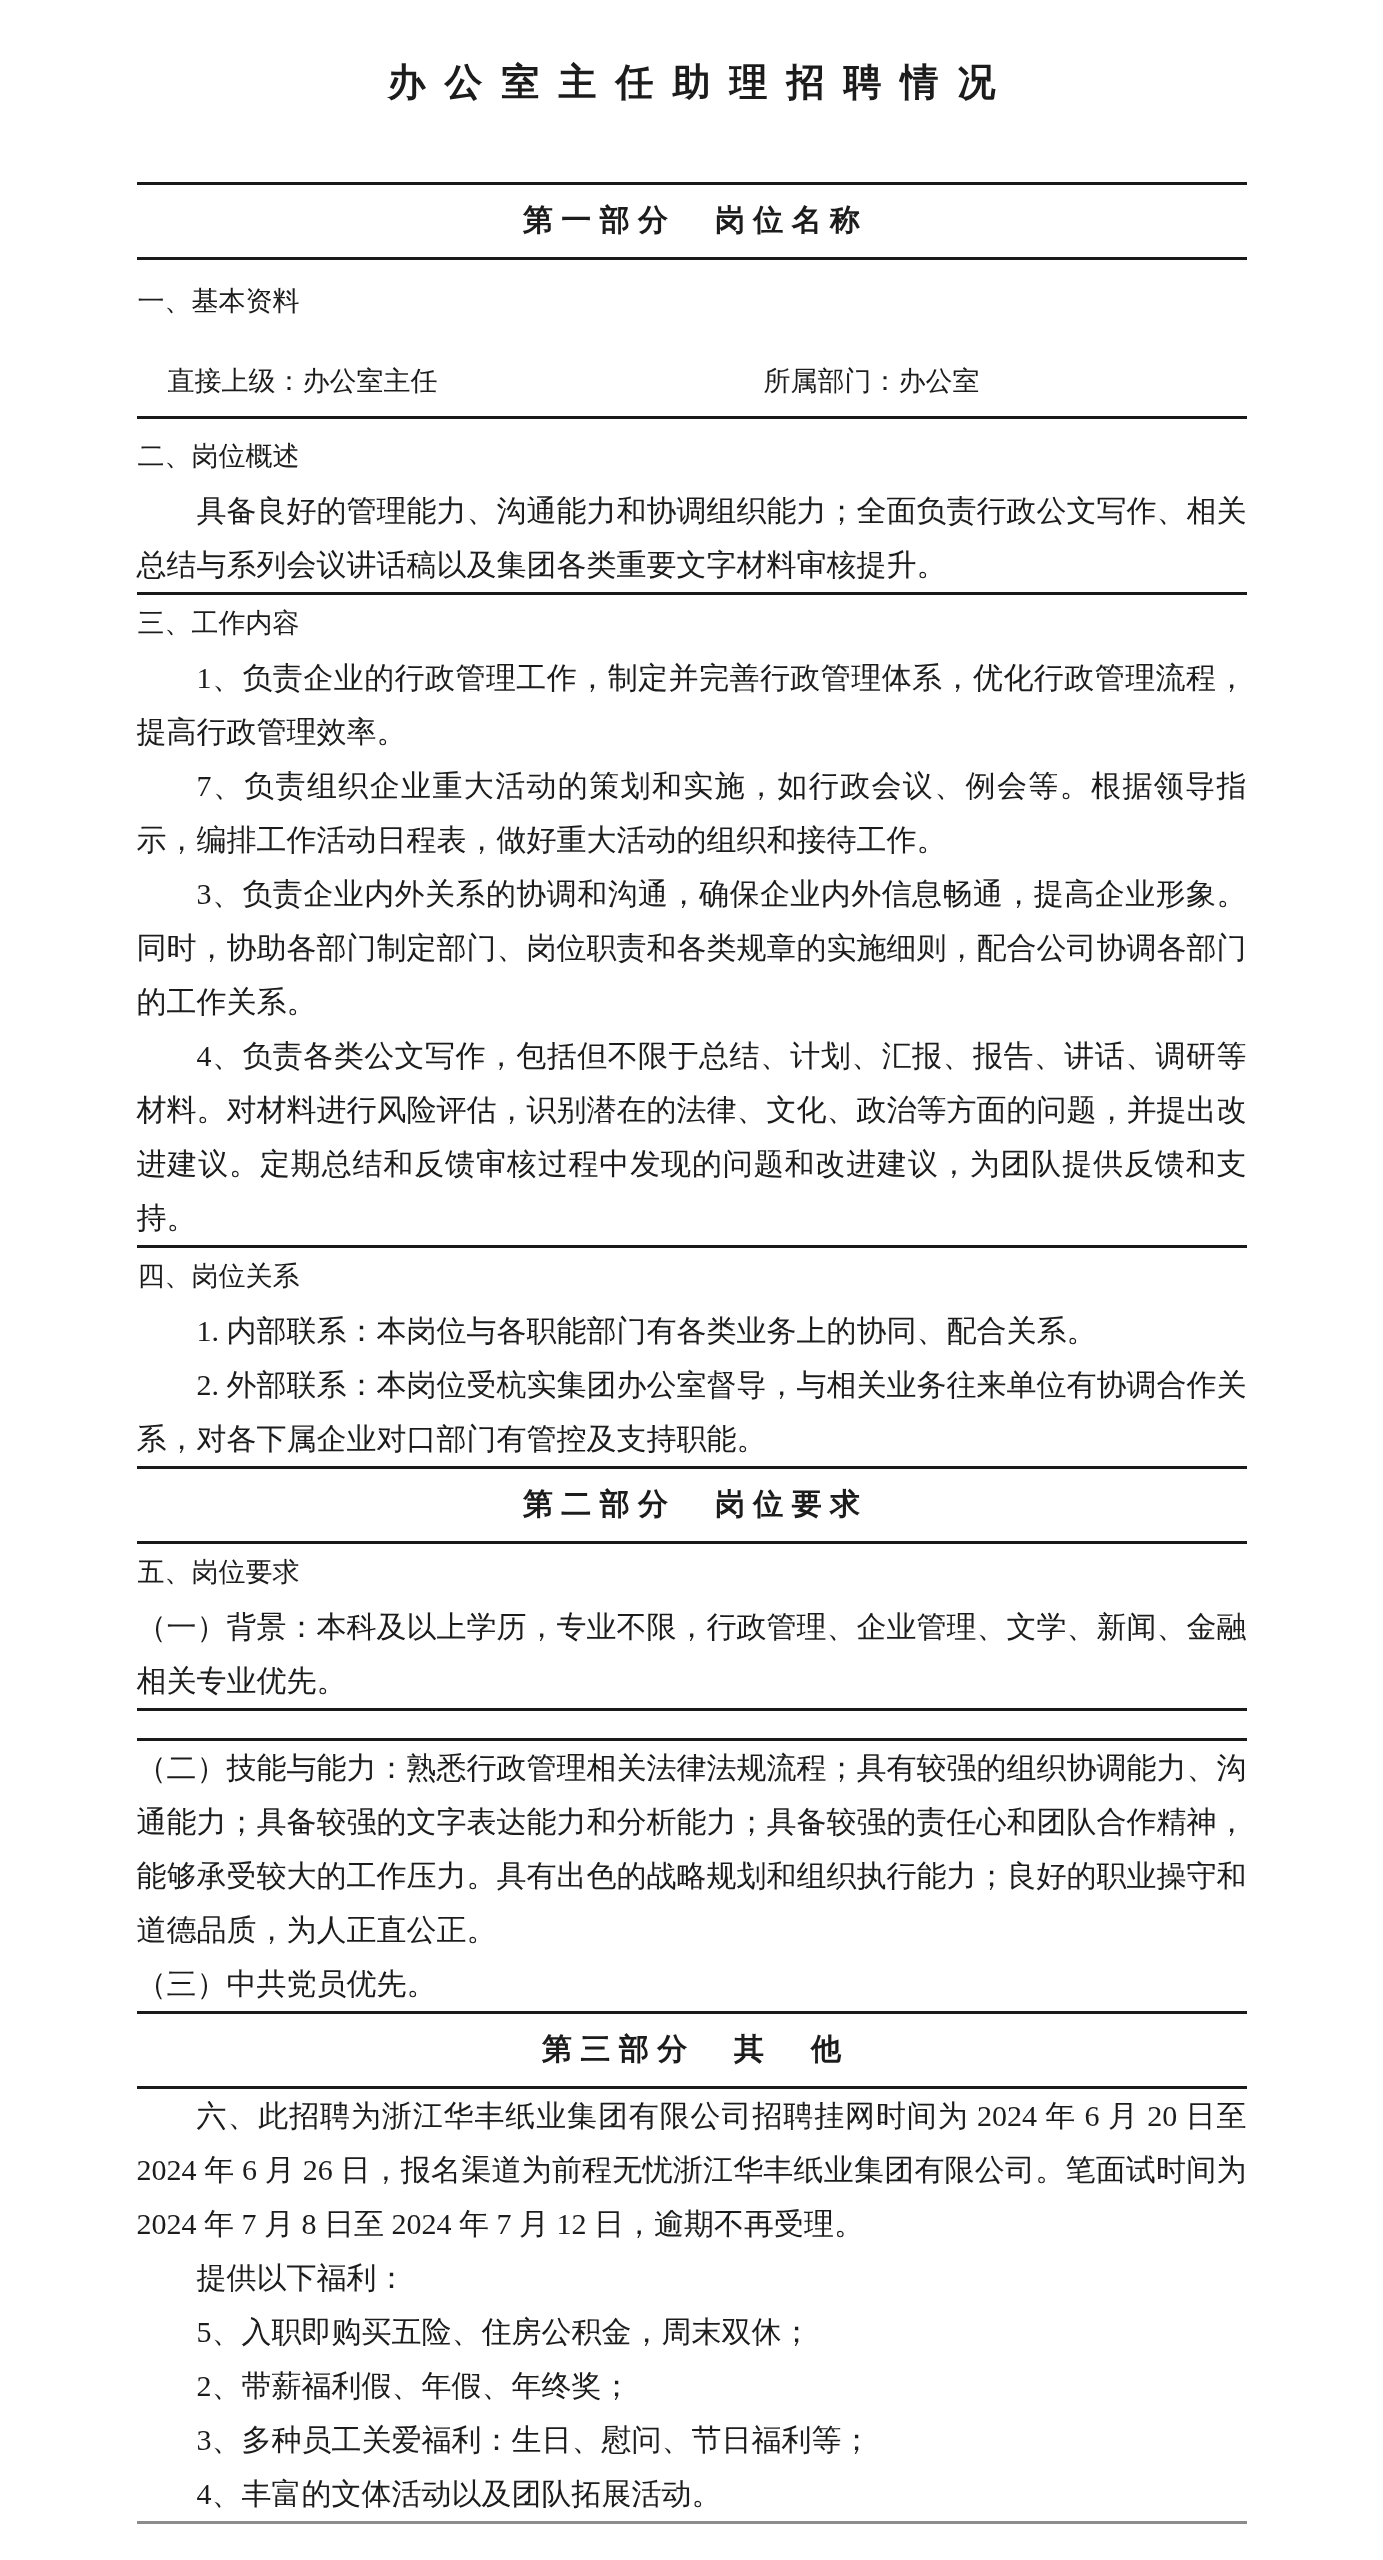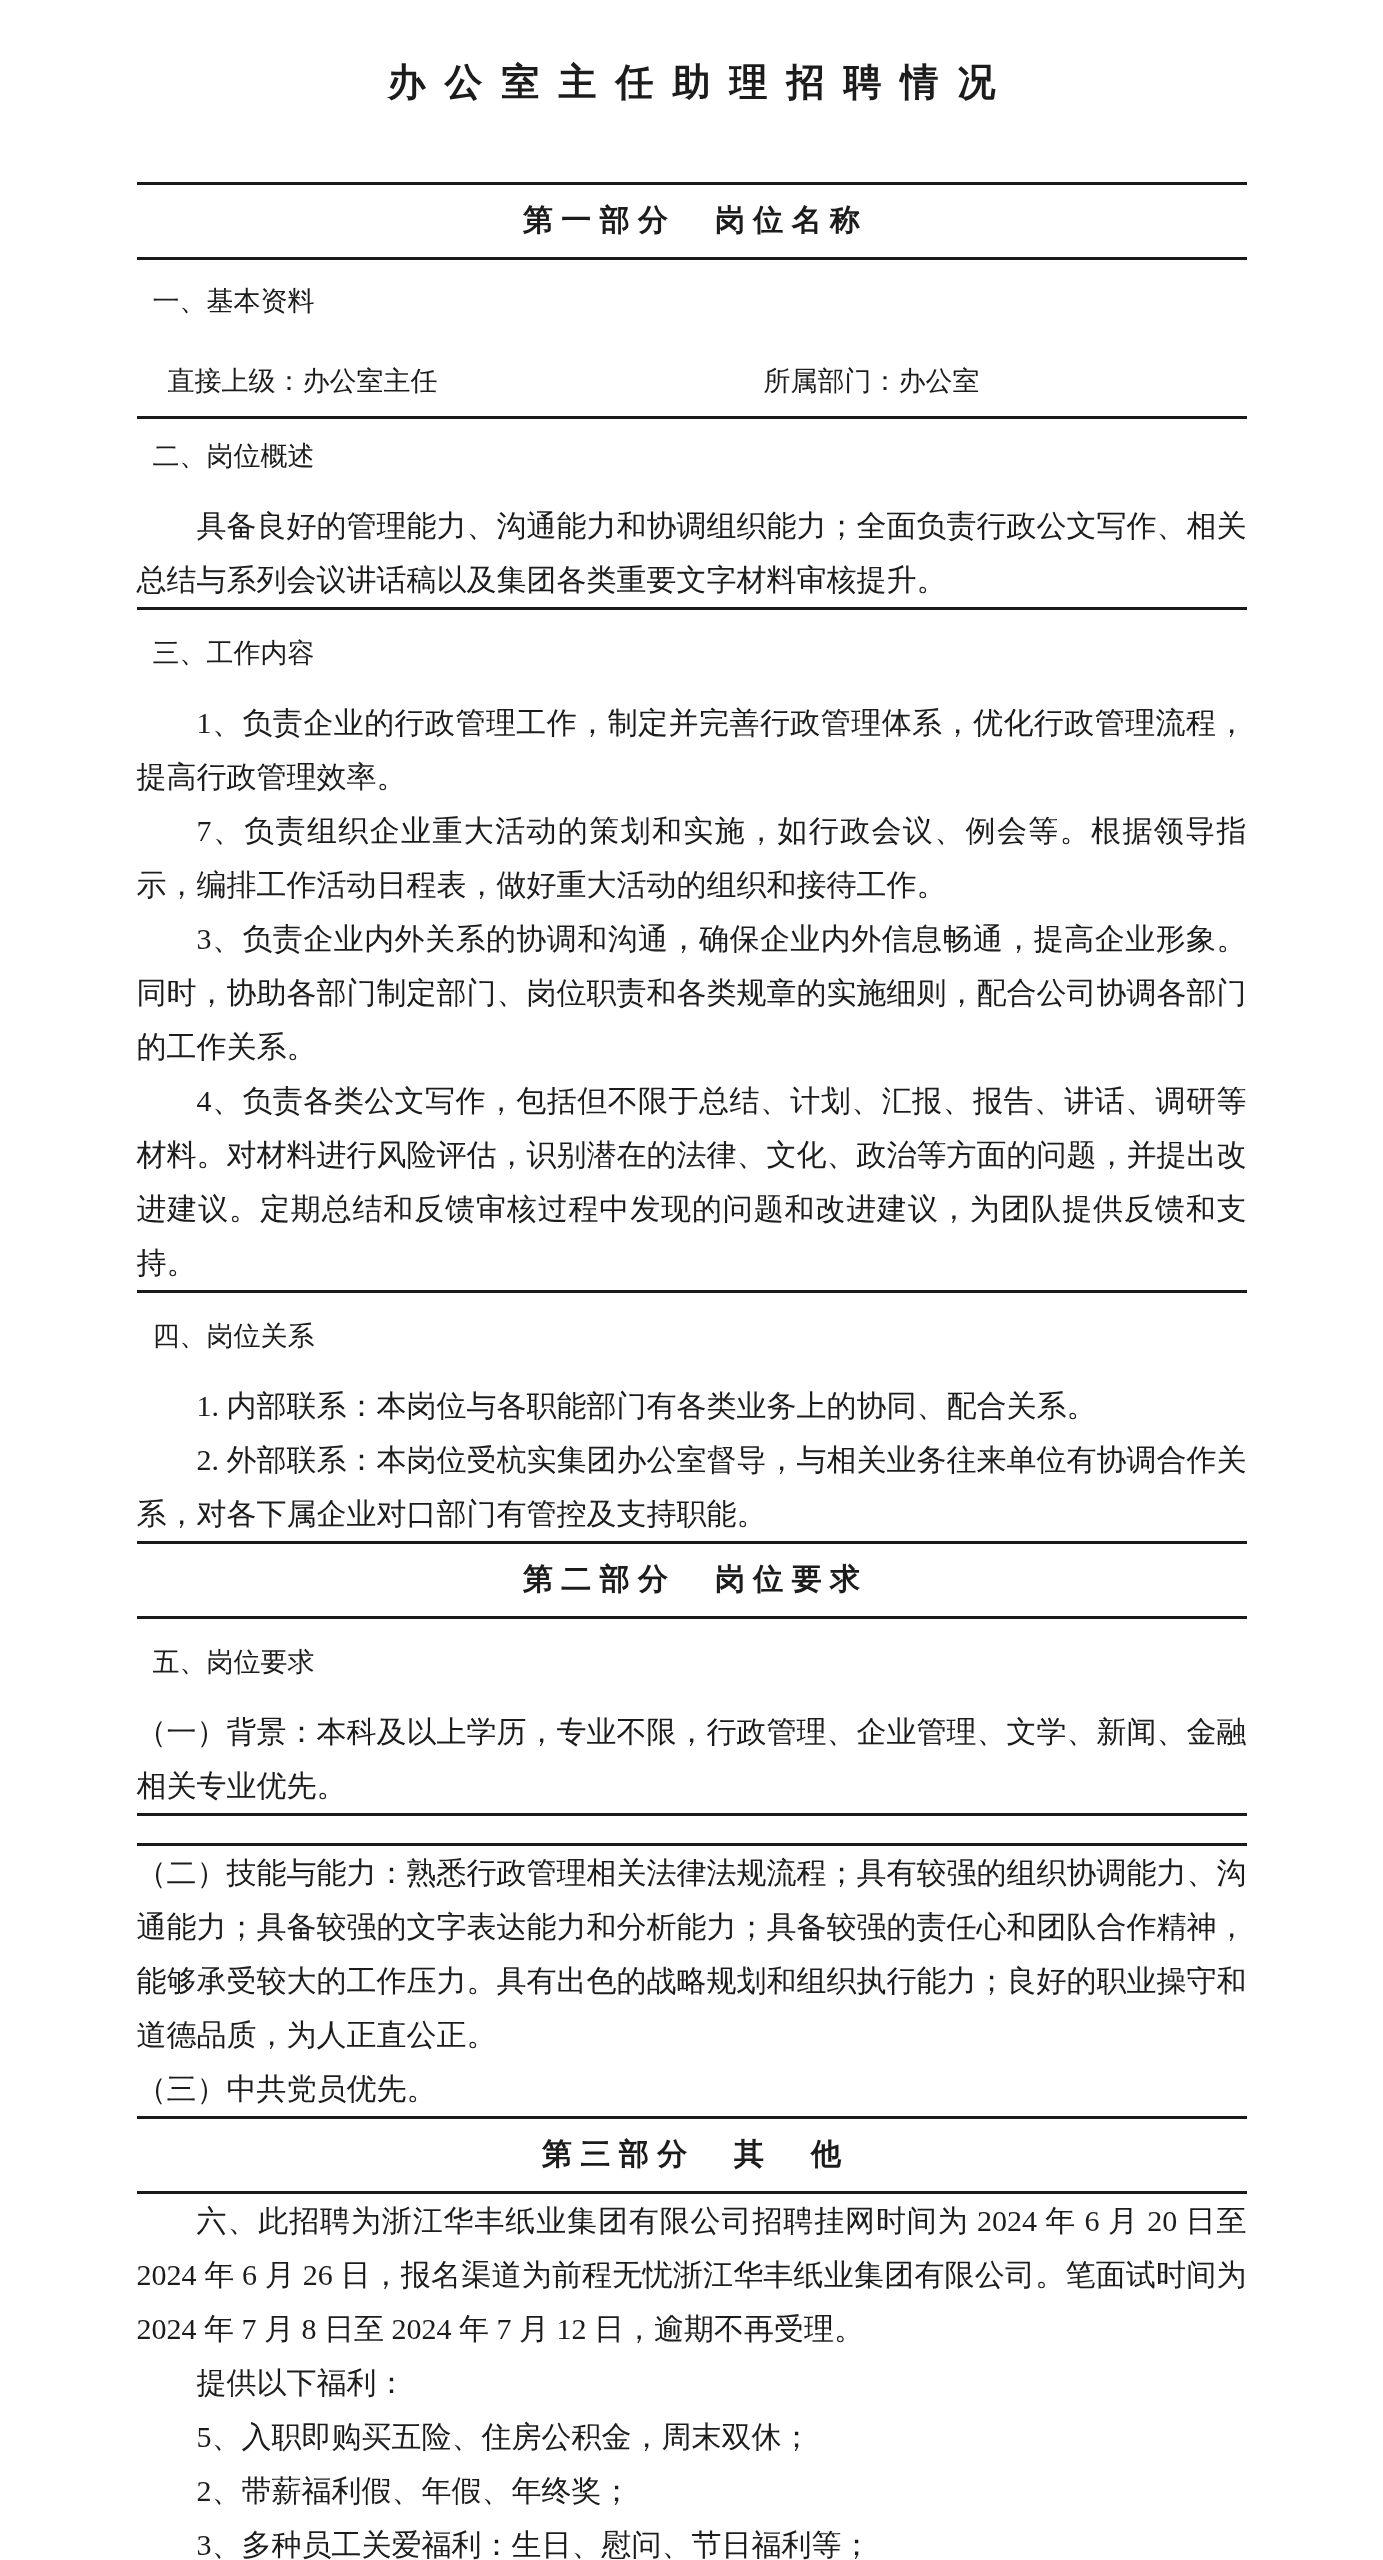--- a/index.html
+++ b/index.html
@@ -34,21 +34,21 @@
     text-align: center;
     font-size: 30px;
     font-weight: 700;
     line-height: 38px;
     letter-spacing: 0.28em;
     text-indent: 0.28em;
     white-space: nowrap;
   }
 
   .sec-heading {
-    margin: 16px;
+    margin: 1px;
     font-size: 27px;
     font-weight: 400;
     line-height: 54px;
   }
   .mt14 { margin-top: 14px; }
   .mt10 { margin-top: 10px; }
   .mt8  { margin-top: 8px; }
 
   p.body {
     margin: 0;

